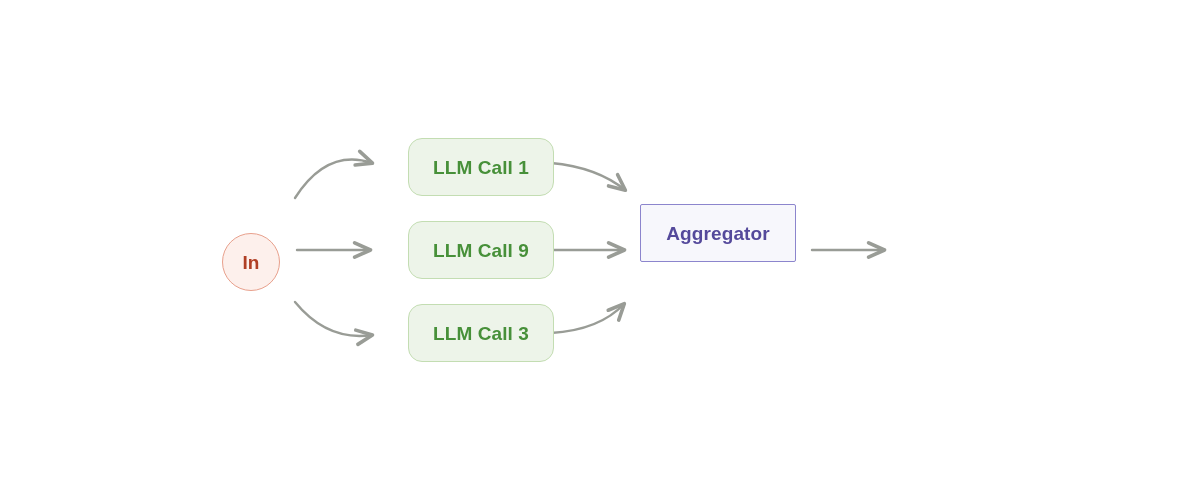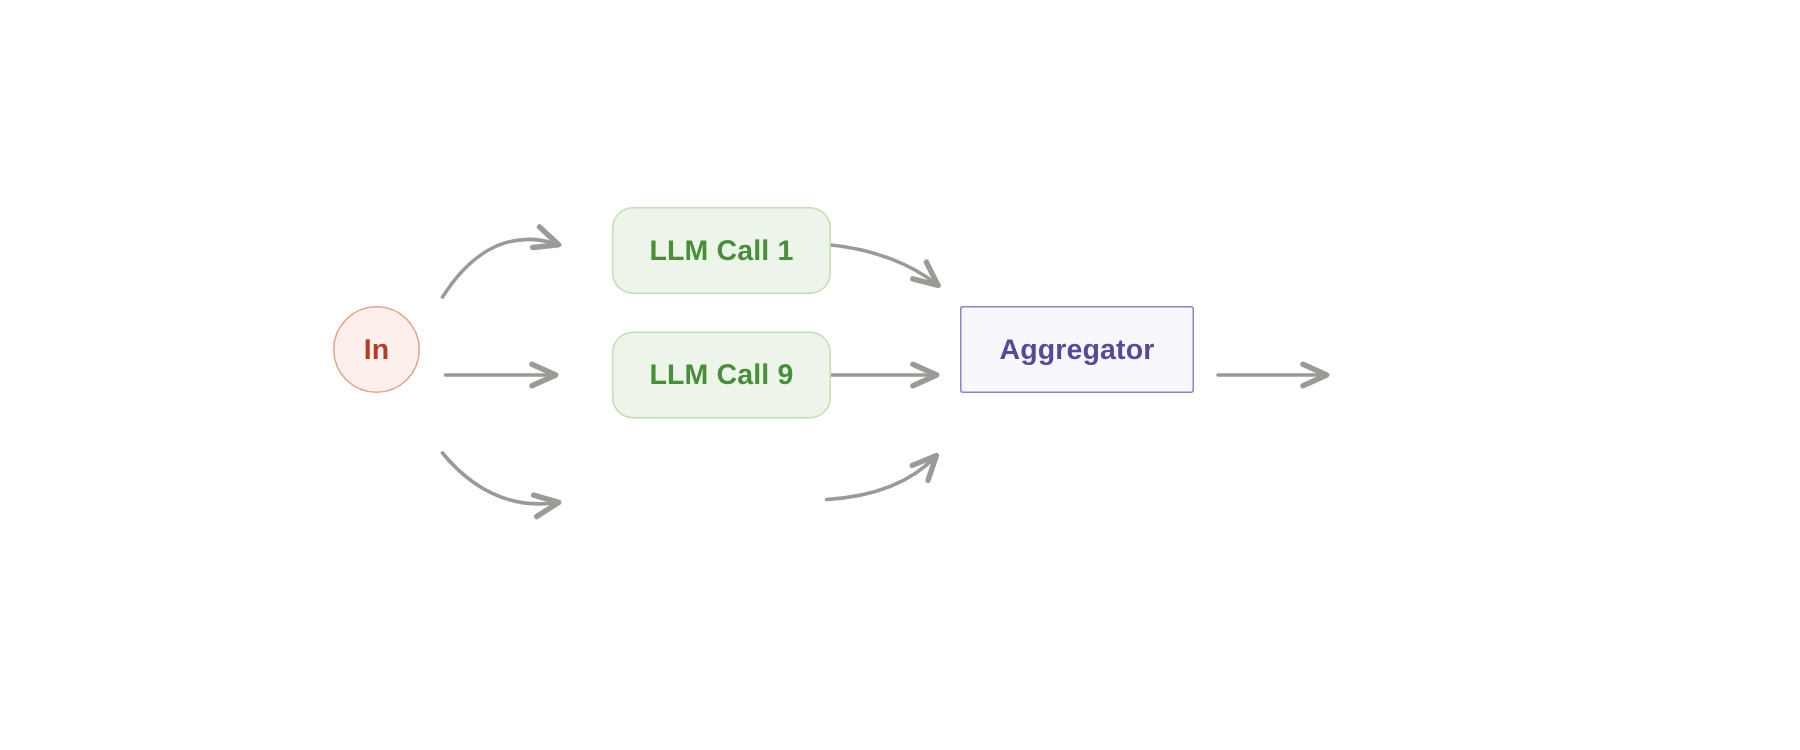--- a/index.html
+++ b/index.html
@@ -34,21 +34,21 @@
   .node-label {
     font-weight: bold;
     letter-spacing: 0.1px;
     line-height: 1;
     white-space: nowrap;
   }
 
   
   .terminal-in {
     left: 222px;
-    top: 204px;
+    top: 233px;
     width: 58px;
     height: 58px;
     border-radius: 50%;
     background: #fdf0ec;
     border: 1.6px solid #e8a08c;
   }
   .terminal-in .node-label {
     font-size: 19px;
     color: #b03f25;
   }
@@ -133,19 +133,22 @@
   </div>
 
   <div class="node proc-llm llm-1">
     <span class="node-label">LLM Call 1</span>
   </div>
 
   <div class="node proc-llm llm-2">
     <span class="node-label">LLM Call 9</span>
   </div>
 
+  <div class="node proc-llm llm-3">
+    <span class="node-label">LLM Call 3</span>
+  </div>
 
   <div class="node proc-agg">
     <span class="node-label">Aggregator</span>
   </div>
 
 
 </div>
 
 </body></html>

